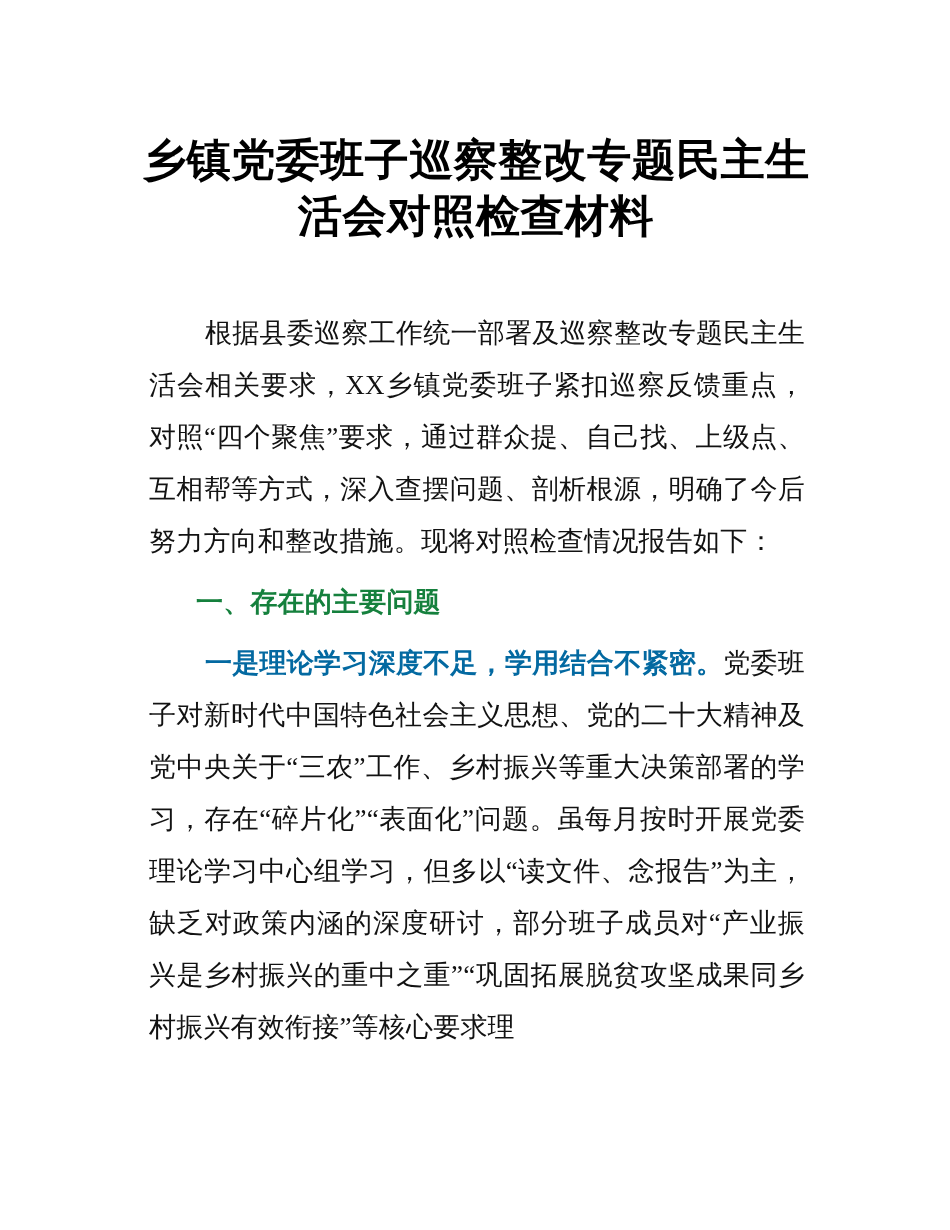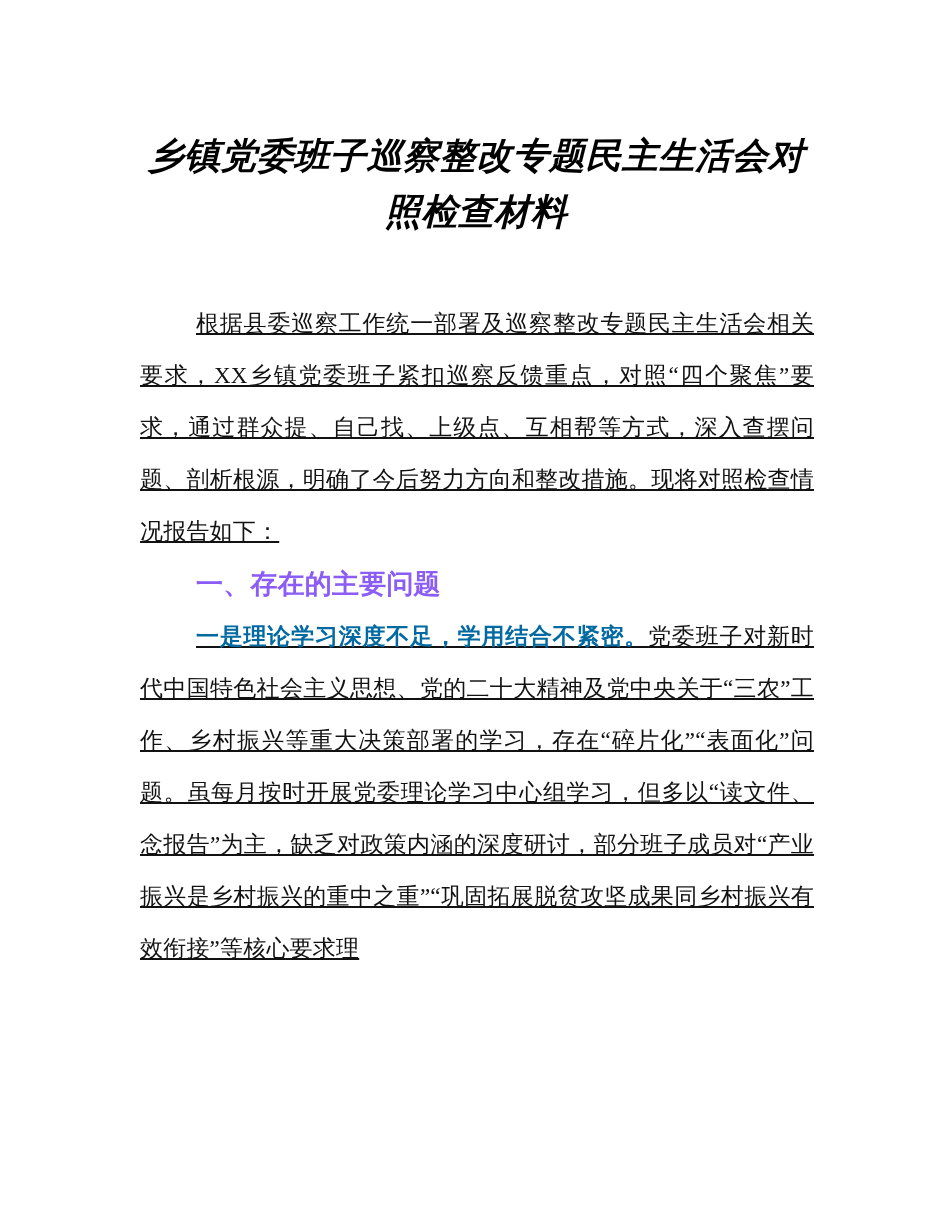--- a/index.html
+++ b/index.html
@@ -18,54 +18,52 @@
 
   
   .doc-title {
     position: absolute;
     left: 140px;
     top: 104px;
     width: 672px;
     text-align: center;
     font-family: "Liberation Serif", "DejaVu Serif", serif;
     font-weight: bold;
-    font-size: 36px;
+    font-size: 44px;
     line-height: 56px;
     color: #000000;
     letter-spacing: 0.5px;
-    font-style: italic;
   }
 
   
   .body-area {
     position: absolute;
     left: 140px;
     top: 298px;
     width: 674px;
   }
 
   .para {
     font-family: "Liberation Serif", "DejaVu Serif", serif;
-    font-size: 23px;
+    font-size: 27px;
     line-height: 52px;
     color: #121212;
     text-align: justify;
     text-justify: inter-ideograph;
     text-indent: 56px;
-    margin: 0;
+    margin: 9px;
     letter-spacing: 0.2px;
-    text-decoration: underline;
   }
 
   .heading {
     font-family: "Liberation Sans", "DejaVu Sans", sans-serif;
     font-weight: bold;
     font-size: 27px;
     line-height: 52px;
-    color: #8b5cf6;
+    color: #15803d;
     text-align: justify;
     text-justify: inter-ideograph;
     text-indent: 56px;
     margin: 0;
     letter-spacing: 0.2px;
   }
 
   .lead {
     font-family: "Liberation Sans", "DejaVu Sans", sans-serif;
     font-weight: bold;

